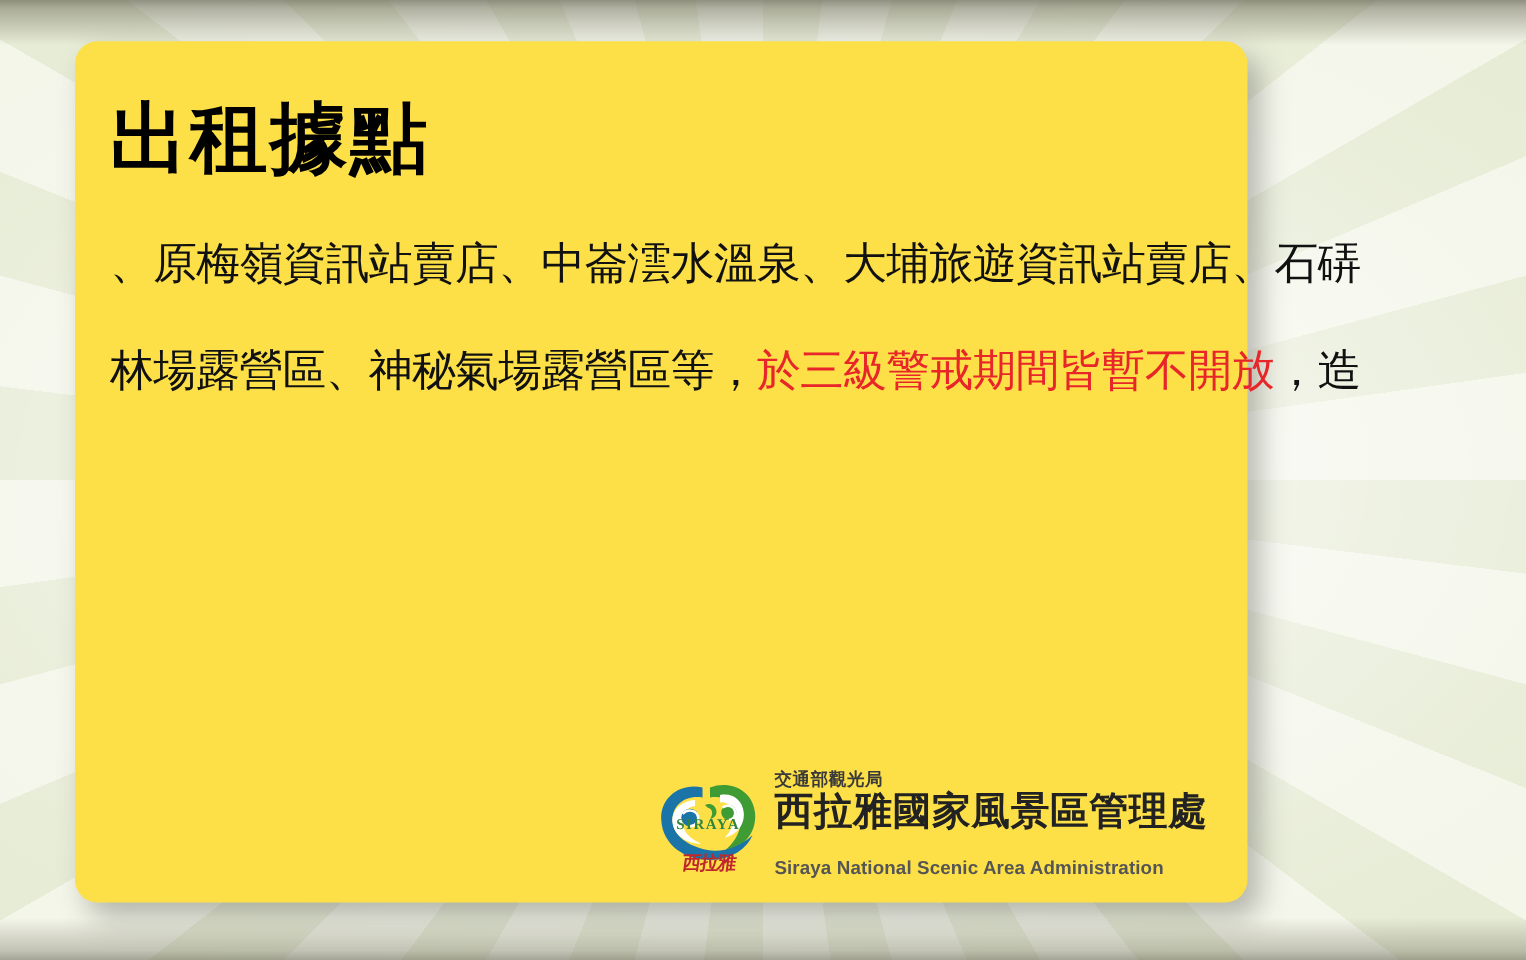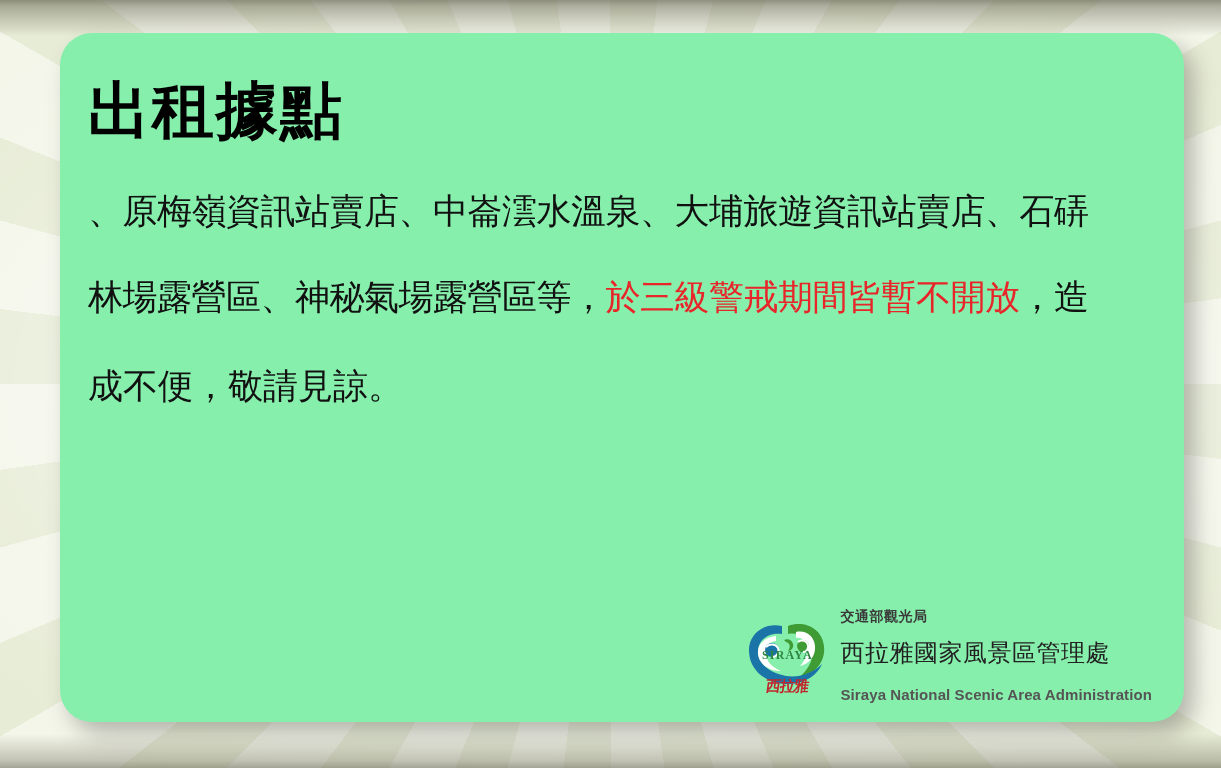--- a/index.html
+++ b/index.html
@@ -55,24 +55,24 @@
     left: 0; right: 0; bottom: 0;
     height: 34px;
     background: linear-gradient(to bottom, rgba(120,120,100,0) 0%, rgba(118,118,98,0.40) 78%, rgba(110,110,92,0.60) 100%);
   }
 
   
   .card {
     position: absolute;
     left: 60px;
     top: 33px;
-    width: 1124px;
+    width: 938px;
     height: 689px;
-    background: #86efac;
-    border-radius: 32px;
+    background: #fde047;
+    border-radius: 18px;
     box-shadow: 10px 12px 22px rgba(60,60,50,0.34);
   }
 
   .card-inner {
     position: absolute;
     left: 28px;
     top: 14px;
     right: 20px;
     bottom: 0;
   }
@@ -158,25 +158,25 @@
   }
   .logo-line-1 {
     font-family: "DejaVu Sans", "Liberation Sans", sans-serif;
     font-size: 14px;
     font-weight: 700;
     color: #3a3a3a;
     letter-spacing: 0.5px;
   }
   .logo-line-2 {
     font-family: "DejaVu Sans", "Liberation Sans", sans-serif;
-    font-size: 24px;
-    font-weight: 400;
+    font-size: 31px;
+    font-weight: 700;
     color: #222222;
     letter-spacing: 0.5px;
-    margin-top: 16px;
+    margin-top: 0;
   }
   .logo-line-3 {
     font-family: "Liberation Sans", "DejaVu Sans", sans-serif;
     font-size: 15px;
     font-weight: 700;
     color: #555555;
     letter-spacing: 0.1px;
     margin-top: 20px;
   }
 </style>
@@ -200,23 +200,20 @@
 
 
         <div class="body-line compact">
           <span>、原梅嶺資訊站賣店、中崙澐水溫泉、大埔旅遊資訊站賣店、石硦</span>
         </div>
 
         <div class="body-line compact">
           <span>林場露營區、神秘氣場露營區等，</span><span class="hl-red">於三級警戒期間皆暫不開放</span><span>，造</span>
         </div>
 
-        <div class="body-line">
-          <span>成不便，敬請見諒。</span>
-        </div>
 
       </div>
 
       <div class="logo-lockup">
 
         <div class="logo-mark">
           <svg width="86" height="84" viewBox="0 0 86 84" xmlns="http://www.w3.org/2000/svg" aria-hidden="true">
 
             <path d="M44 12 C60 6 78 14 80 32 C82 50 68 62 52 66 C62 58 70 48 68 36 C66 24 56 18 44 20 Z" fill="#3f9c35"></path>
             <path d="M52 18 C62 16 70 22 71 32 C72 42 65 50 56 52 C62 45 65 38 63 32 C61 26 57 23 52 24 Z" fill="#ffffff"></path>

